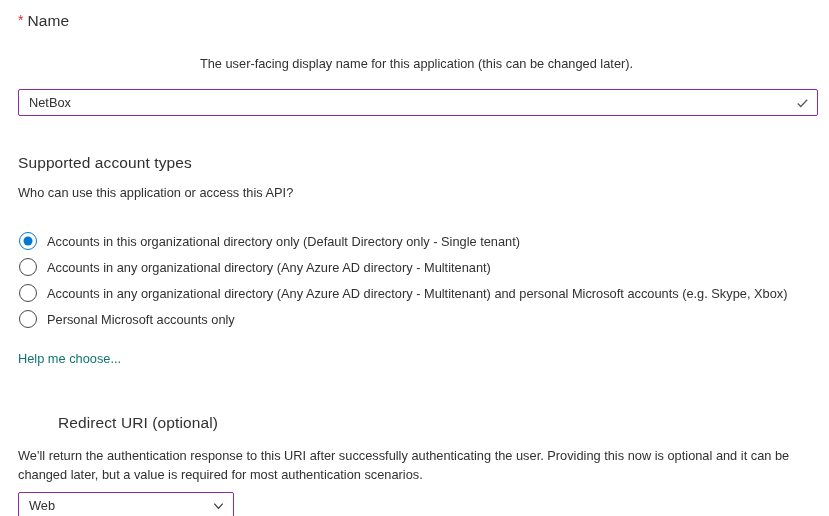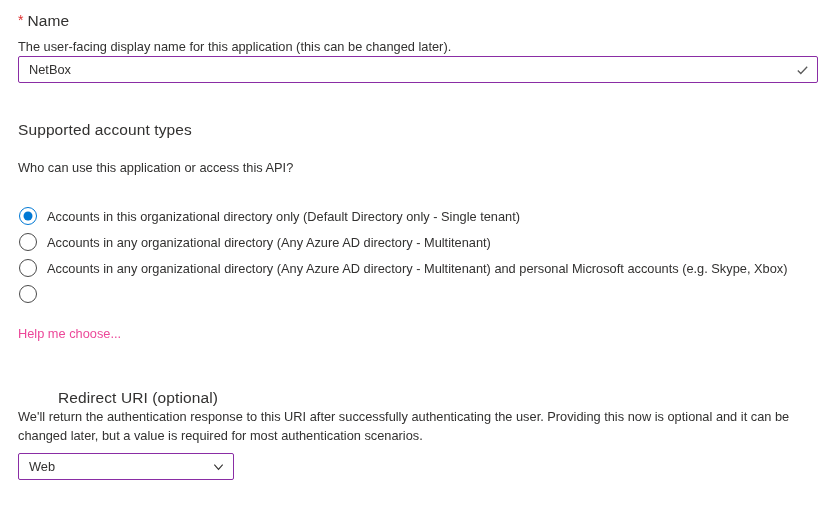--- a/index.html
+++ b/index.html
@@ -26,24 +26,25 @@
   }
   .desc {
     font-size: 12.8px;
     color: #323130;
     line-height: 19px;
     max-width: 800px;
   }
 
   
   .name-title-row { margin-top: 2px; }
-  .name-desc { margin-top: 7px; }
+  .name-desc { margin-top: 24px; text-align: center; }
 
   .text-field {
     position: relative;
+    margin-top: 16px;
     height: 27px;
     width: 800px;
     border: 1.5px solid #8a2da5;
     border-radius: 2px;
     background: #fff;
     display: flex;
     align-items: center;
   }
   .text-field input {
     flex: 1;
@@ -60,21 +61,21 @@
     position: absolute;
     right: 7px;
     top: 50%;
     transform: translateY(-50%);
     width: 15px; height: 15px;
     pointer-events: none;
   }
 
   
   .account-title { margin-top: 38px; }
-  .question { margin-top: 19px; }
+  .question { margin-top: 11px; }
 
   .radio-group { margin-top: 26px; }
   .radio-row {
     display: flex;
     align-items: center;
     height: 26px;
     cursor: pointer;
   }
   .radio-circle {
     width: 18px; height: 18px;
@@ -101,28 +102,28 @@
   .radio-label {
     font-size: 12.8px;
     color: #323130;
     white-space: nowrap;
   }
 
   .help-link {
     display: inline-block;
     margin-top: 19px;
     font-size: 12.8px;
-    color: #ec4899;
+    color: #0f766e;
     text-decoration: none;
     cursor: pointer;
   }
 
   
   .redirect-title { margin-top: 47px; margin-left: 40px; }
-  .redirect-desc { max-width: 795px; }
+  .redirect-desc { margin-top: 14px; max-width: 795px; }
 
   .redirect-row {
     margin-top: 8px;
     display: flex;
     gap: 12px;
   }
   .select-field {
     position: relative;
     width: 216px;
     height: 27px;
@@ -178,20 +179,21 @@
     <div class="radio-row">
       <span class="radio-circle"></span>
       <span class="radio-label">Accounts in any organizational directory (Any Azure AD directory - Multitenant)</span>
     </div>
     <div class="radio-row">
       <span class="radio-circle"></span>
       <span class="radio-label">Accounts in any organizational directory (Any Azure AD directory - Multitenant) and personal Microsoft accounts (e.g. Skype, Xbox)</span>
     </div>
     <div class="radio-row">
       <span class="radio-circle"></span>
+      <span class="radio-label">Personal Microsoft accounts only</span>
     </div>
   </div>
 
   <a class="help-link">Help me choose...</a>
 
   
   <div class="section-title redirect-title">Redirect URI (optional)</div>
 
   <div class="desc redirect-desc">We'll return the authentication response to this URI after successfully authenticating the user. Providing this now is optional and it can be changed later, but a value is required for most authentication scenarios.</div>
 

